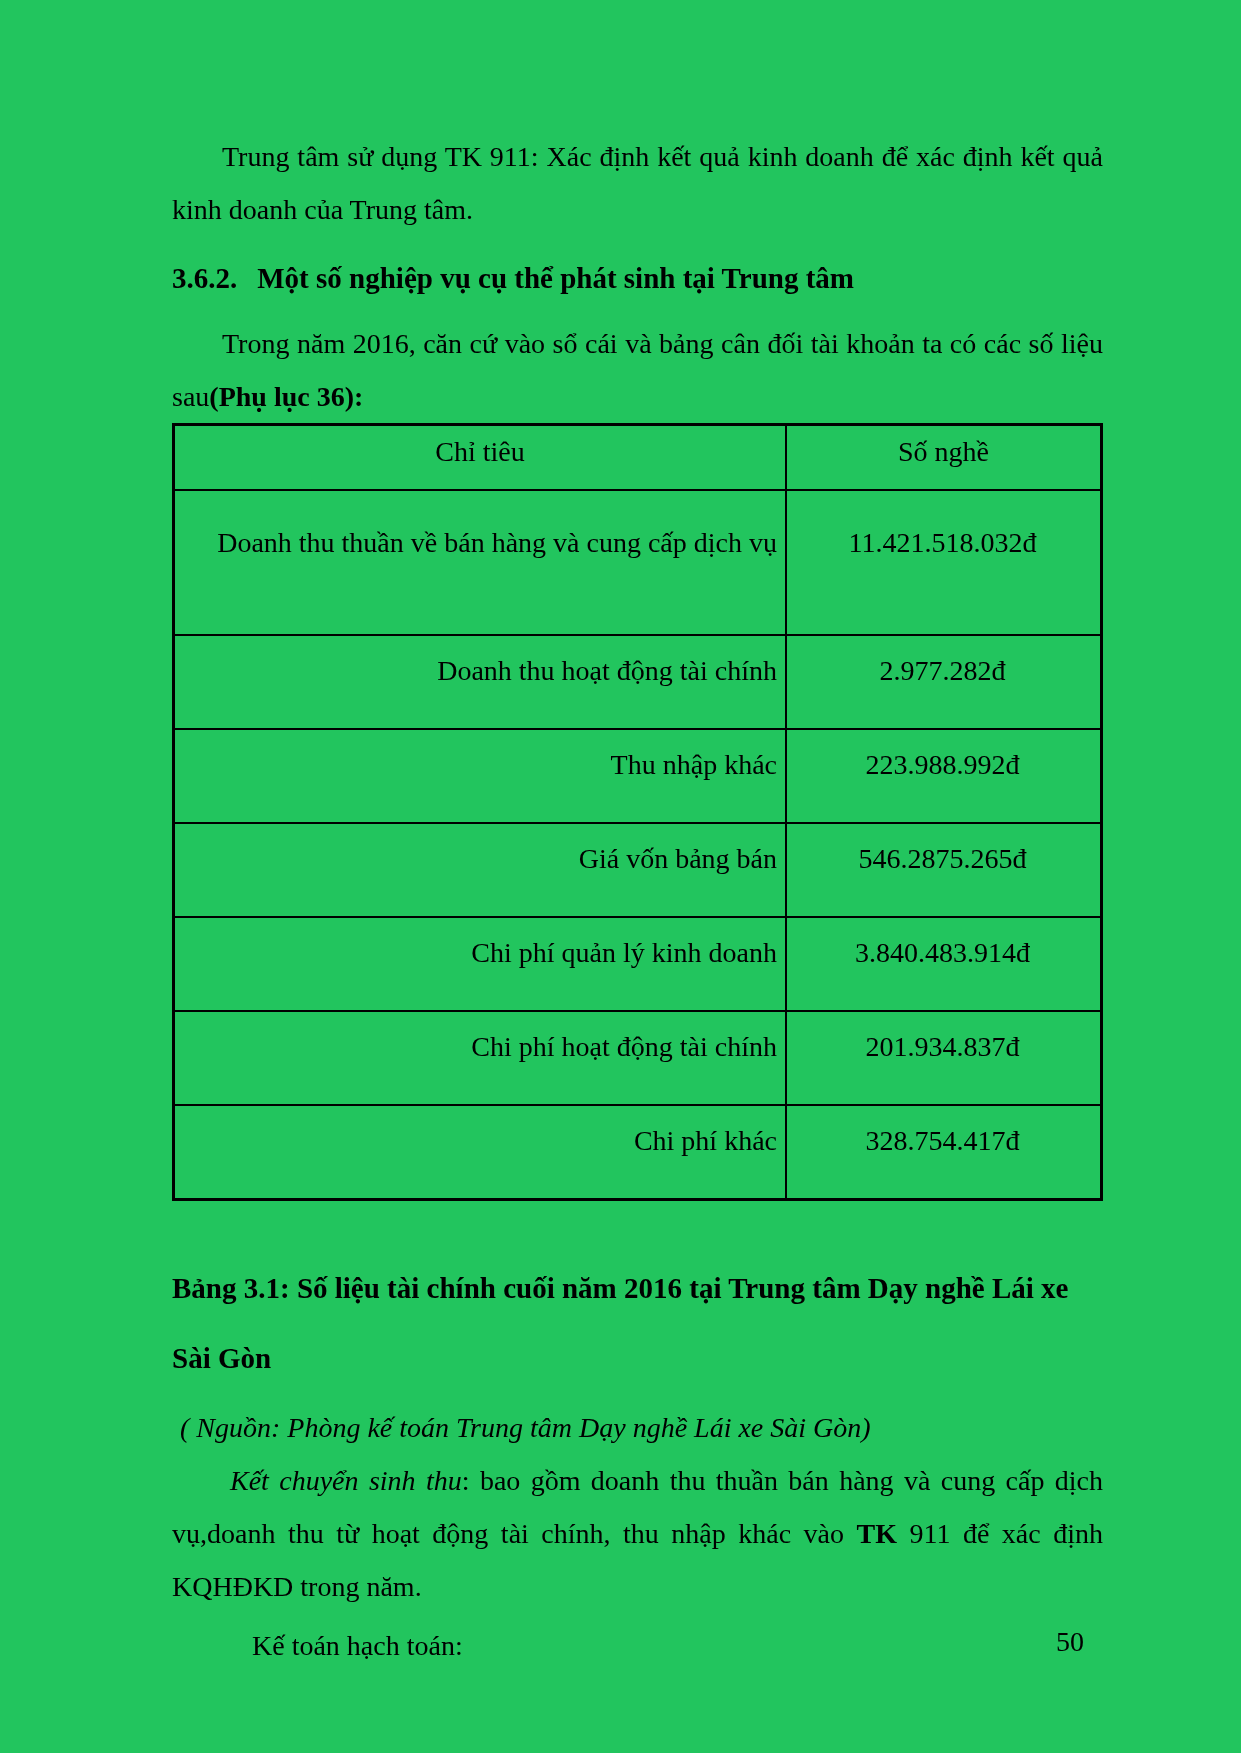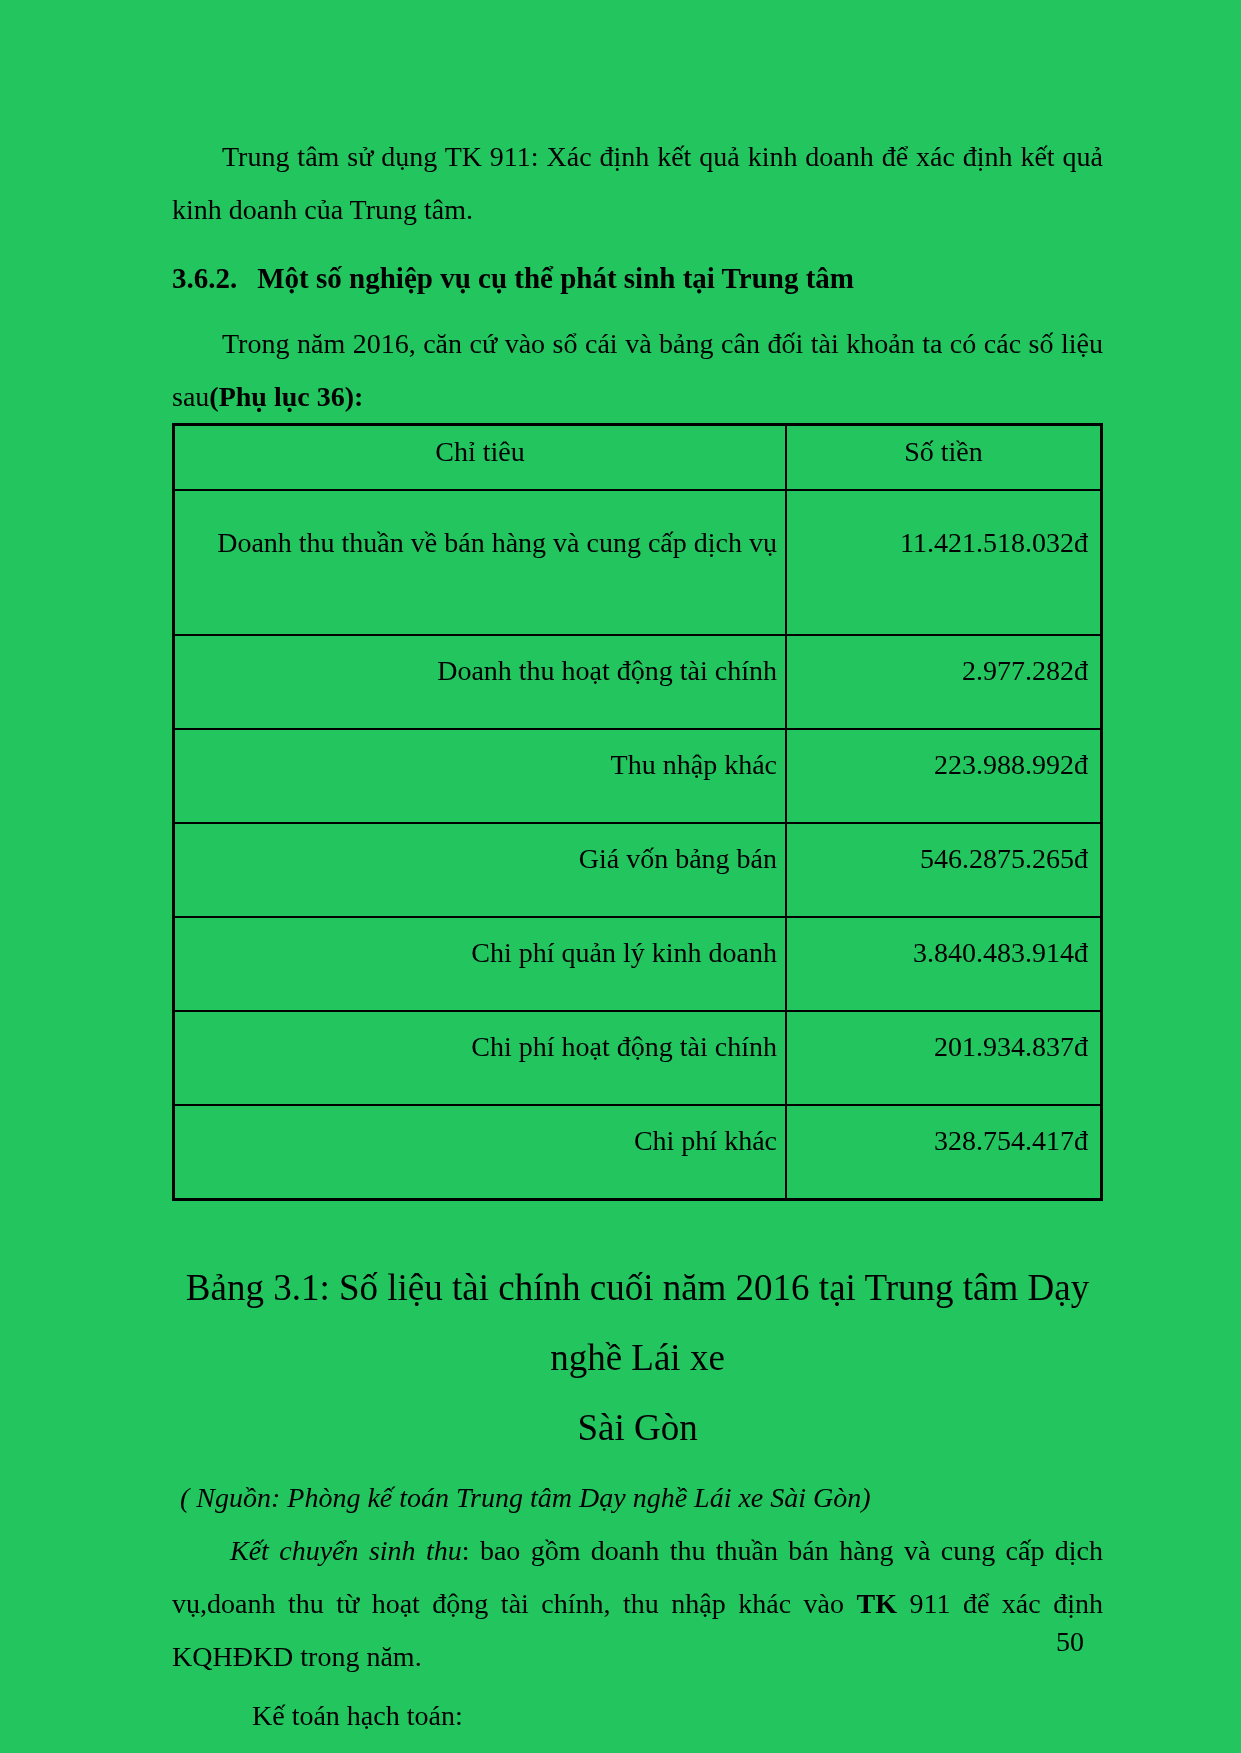--- a/index.html
+++ b/index.html
@@ -59,26 +59,26 @@
     vertical-align: top;
     padding-top: 8px;
   }
   .doc-table td {
     height: 74px;
     vertical-align: top;
     padding-top: 17px;
   }
   .doc-table tr.row-tall td { height: 108px; padding-top: 34px; }
   .doc-table td.cell-label { text-align: right;  padding-left: 14px; padding-right: 8px; }
-  .doc-table td.cell-value { text-align: right; padding-right: 12px; padding-left: 10px; }
+  .doc-table td.cell-value { text-align: center; padding-right: 12px; padding-left: 10px; }
   .caption {
     margin-top: 52px;
-    text-align: center;
-    font-weight: normal;
-    font-size: 37px;
+    text-align: left;
+    font-weight: bold;
+    font-size: 29px;
     line-height: 70px;
   }
   .source-note {
     margin-top: 8px;
     font-style: italic;
     padding-left: 8px;
   }
   .par-3 { margin-top: 4px; text-indent: 58px; }
   .par-4 { text-align: justify; text-indent: 58px; }
   .par-4 .lead-italic { font-style: italic; }
@@ -106,21 +106,21 @@
     </p>
 
     <p class="body-par par-2">
       <span>Trong năm 2016, căn cứ vào sổ cái và bảng cân đối tài khoản ta có các số liệu sau</span><span class="bold">(Phụ lục 36):</span>
     </p>
 
     <table class="doc-table">
       <thead>
         <tr>
           <th class="col-label">Chỉ tiêu</th>
-          <th class="col-value">Số tiền</th>
+          <th class="col-value">Số nghề</th>
         </tr>
       </thead>
       <tbody>
         <tr class="row-tall">
           <td class="cell-label">Doanh thu thuần về bán hàng và cung cấp dịch vụ</td>
           <td class="cell-value">11.421.518.032đ</td>
         </tr>
         <tr>
           <td class="cell-label">Doanh thu hoạt động tài chính</td>
           <td class="cell-value">2.977.282đ</td>

